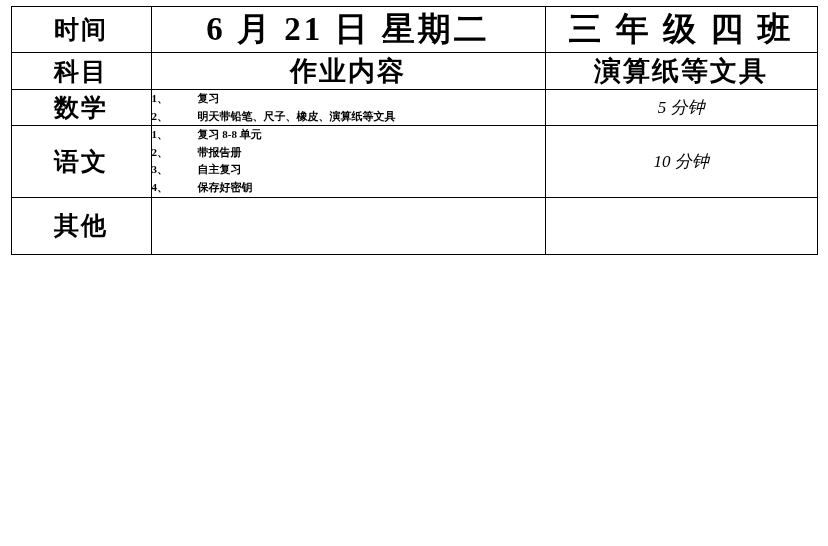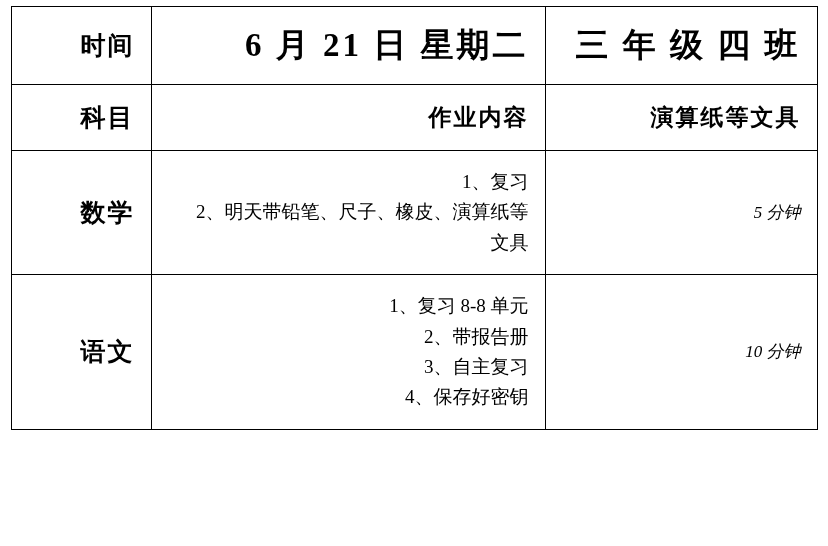--- a/index.html
+++ b/index.html
@@ -23,22 +23,21 @@
   }
   table.homework {
     border-collapse: collapse;
     width: 806px;
     margin: 0 auto;
     table-layout: fixed;
   }
   table.homework td {
     border: 1.5px solid #000000;
     vertical-align: middle;
-    padding: 16px;
-    text-align: right;
+    padding: 0;
   }
   .col-subject { width: 140px; }
   .col-content { width: 394px; }
   .col-time    { width: 272px; }
 
   .cell-head-label,
   .cell-subject {
     text-align: center;
     font-weight: bold;
     font-size: 25px;
@@ -52,30 +51,31 @@
   .cell-head-class {
     text-align: center;
     font-weight: bold;
     font-size: 33px;
     letter-spacing: 3px;
     padding: 12px 0;
   }
   .cell-head-col {
     text-align: center;
     font-weight: bold;
-    font-size: 23px;
+    font-size: 27px;
     letter-spacing: 2px;
     padding: 10px 0;
     font-family: Liberation Mono, monospace;
   }
   .cell-content {
     text-align: left;
-    font-size: 19px;
+    font-size: 11px;
     line-height: 1.6;
     padding: 8px 10px 8px 12px;
+    font-weight: bold;
   }
   .cell-content .line {
     white-space: normal;
   }
   .cell-content .num {
     display: inline-block;
     min-width: 46px;
   }
   .cell-est {
     text-align: center;
@@ -135,16 +135,21 @@
         <td class="cell-content">
           <div class="line"><span class="num">1、</span><span>复习 8-8 单元</span></div>
           <div class="line"><span class="num">2、</span><span>带报告册</span></div>
           <div class="line"><span class="num">3、</span><span>自主复习</span></div>
           <div class="line"><span class="num">4、</span><span>保存好密钥</span></div>
         </td>
         <td class="cell-est">10 分钟</td>
       </tr>
 
 
+      <tr class="row-other">
+        <td class="cell-subject">其他</td>
+        <td class="cell-content"></td>
+        <td class="cell-est"></td>
+      </tr>
 
     </tbody>
   </table>
 </div>
 
 </body></html>

